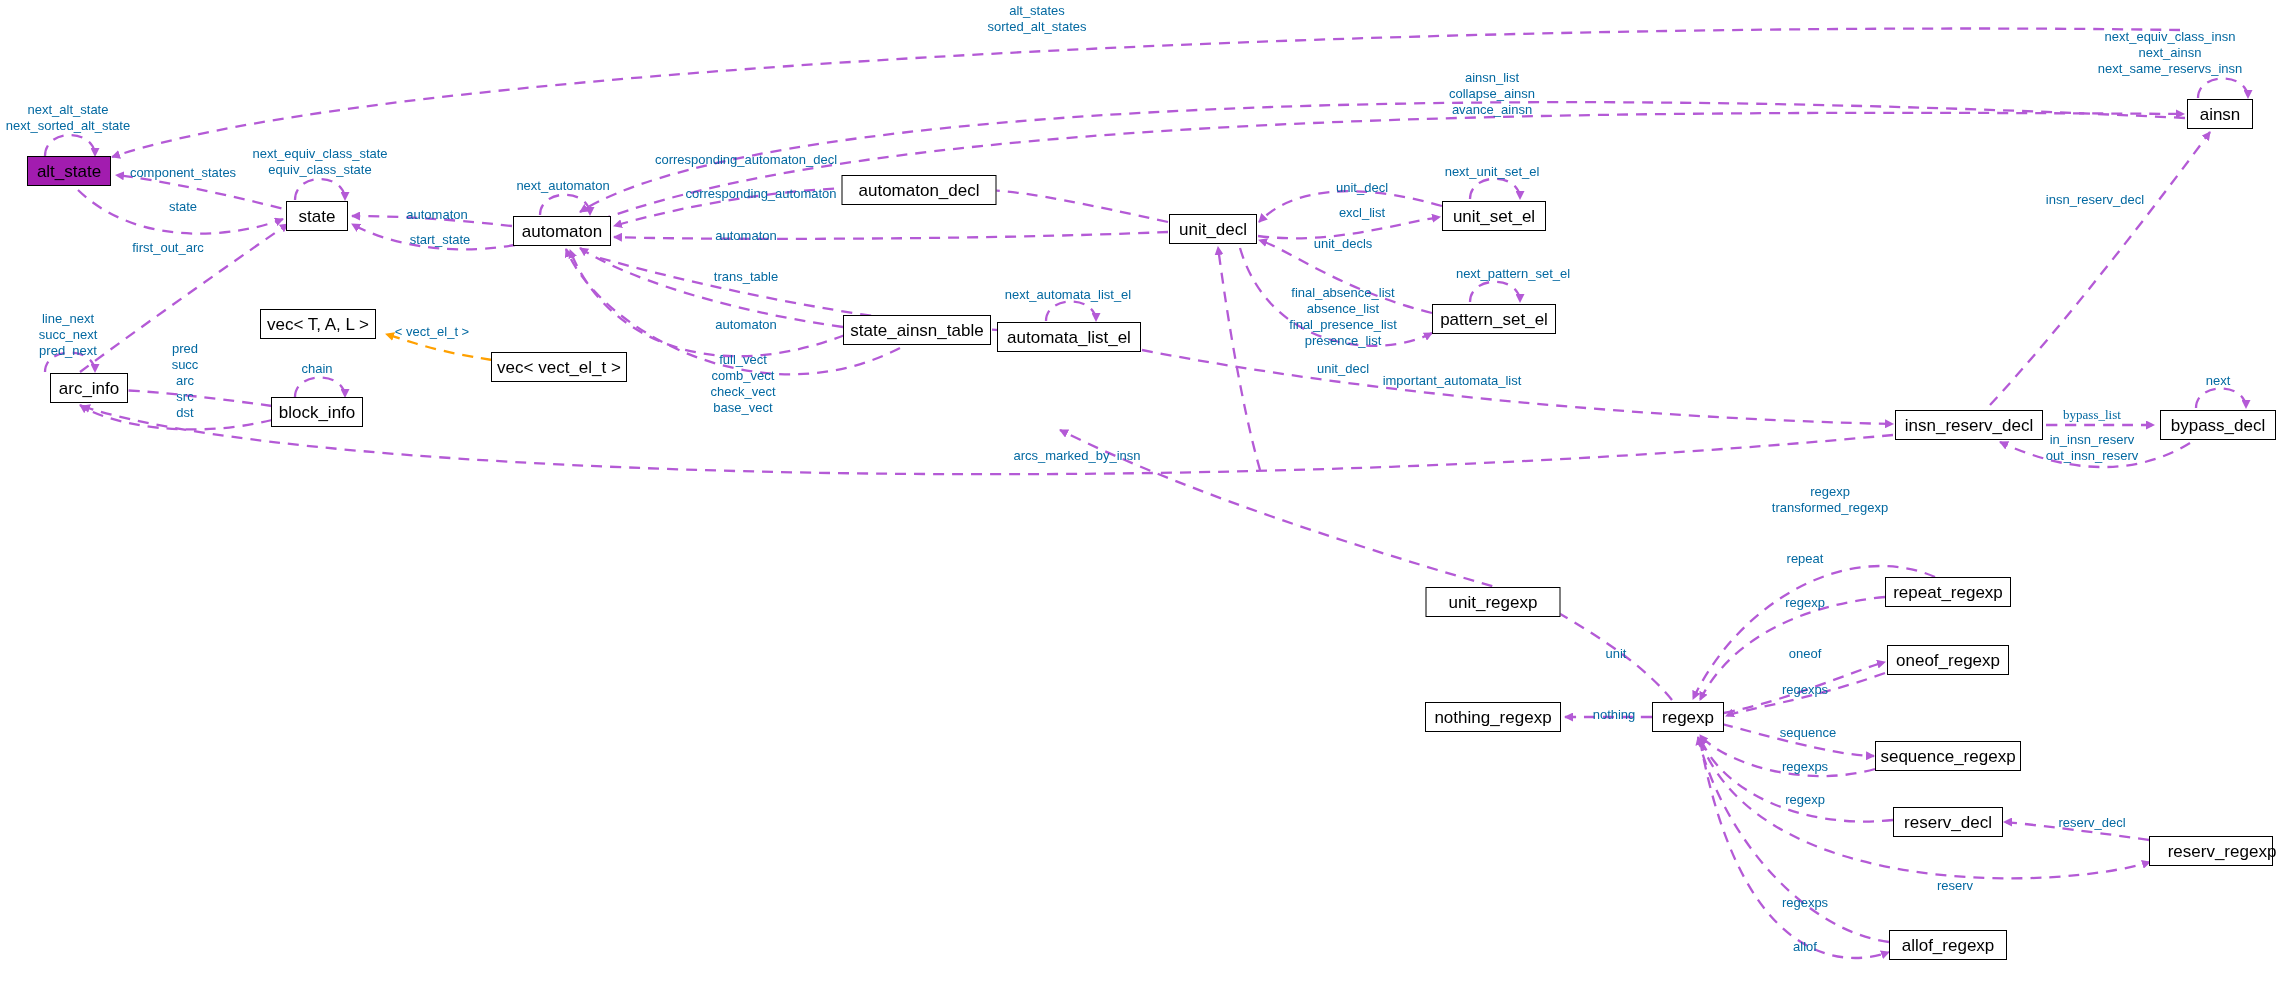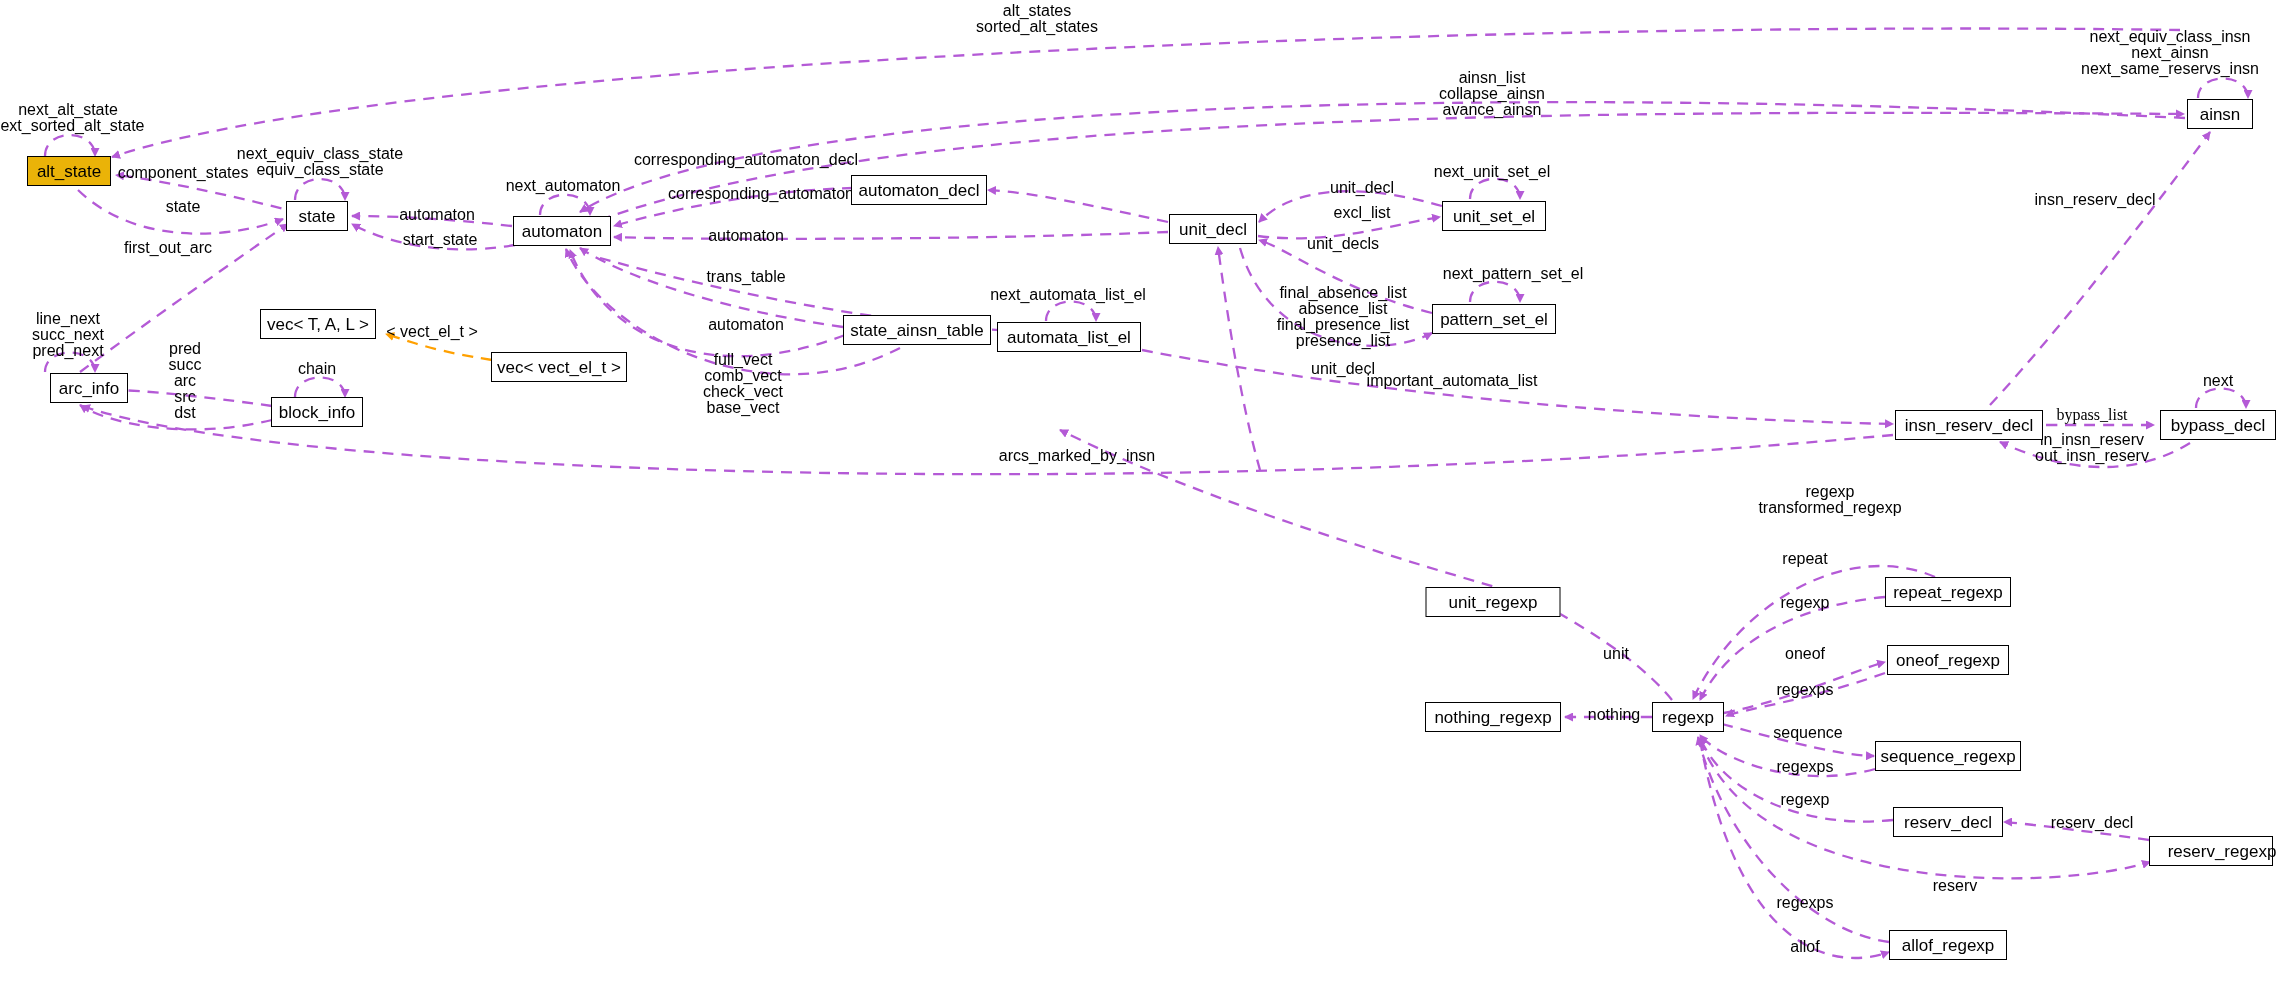--- a/index.html
+++ b/index.html
@@ -33,27 +33,27 @@
     display: flex;
     align-items: center;
     justify-content: center;
     white-space: nowrap;
     padding: 0 10px;
     height: 30px;
     transform: translate(-50%, -50%);
     z-index: 5;
   }
   .node.highlight {
-    background: #eab308;
+    background: #a21caf;
   }
   .elabel {
     position: absolute;
-    font-size: 16px;
+    font-size: 13px;
     line-height: 16px;
-    color: #000000;
+    color: #0369a1;
     white-space: pre;
     text-align: center;
     transform: translate(-50%, -50%);
     z-index: 4;
     pointer-events: none;
   }
 </style>
 </head>
 <body>
 
@@ -164,21 +164,21 @@
 
   <div class="node highlight" style="left:69px;top:171px;width:84px;">
       <span>alt_state</span>
     </div>
   <div class="node" style="left:317px;top:216px;width:62px;">
       <span>state</span>
     </div>
   <div class="node" style="left:562px;top:231px;width:98px;">
       <span>automaton</span>
     </div>
-  <div class="node" style="left:919px;top:190px;width:136px;">
+  <div class="node" style="left:919px;top:190px;width:155px;">
       <span>automaton_decl</span>
     </div>
   <div class="node" style="left:1213px;top:229px;width:88px;">
       <span>unit_decl</span>
     </div>
   <div class="node" style="left:1494px;top:216px;width:104px;">
       <span>unit_set_el</span>
     </div>
   <div class="node" style="left:1494px;top:319px;width:124px;">
       <span>pattern_set_el</span>

